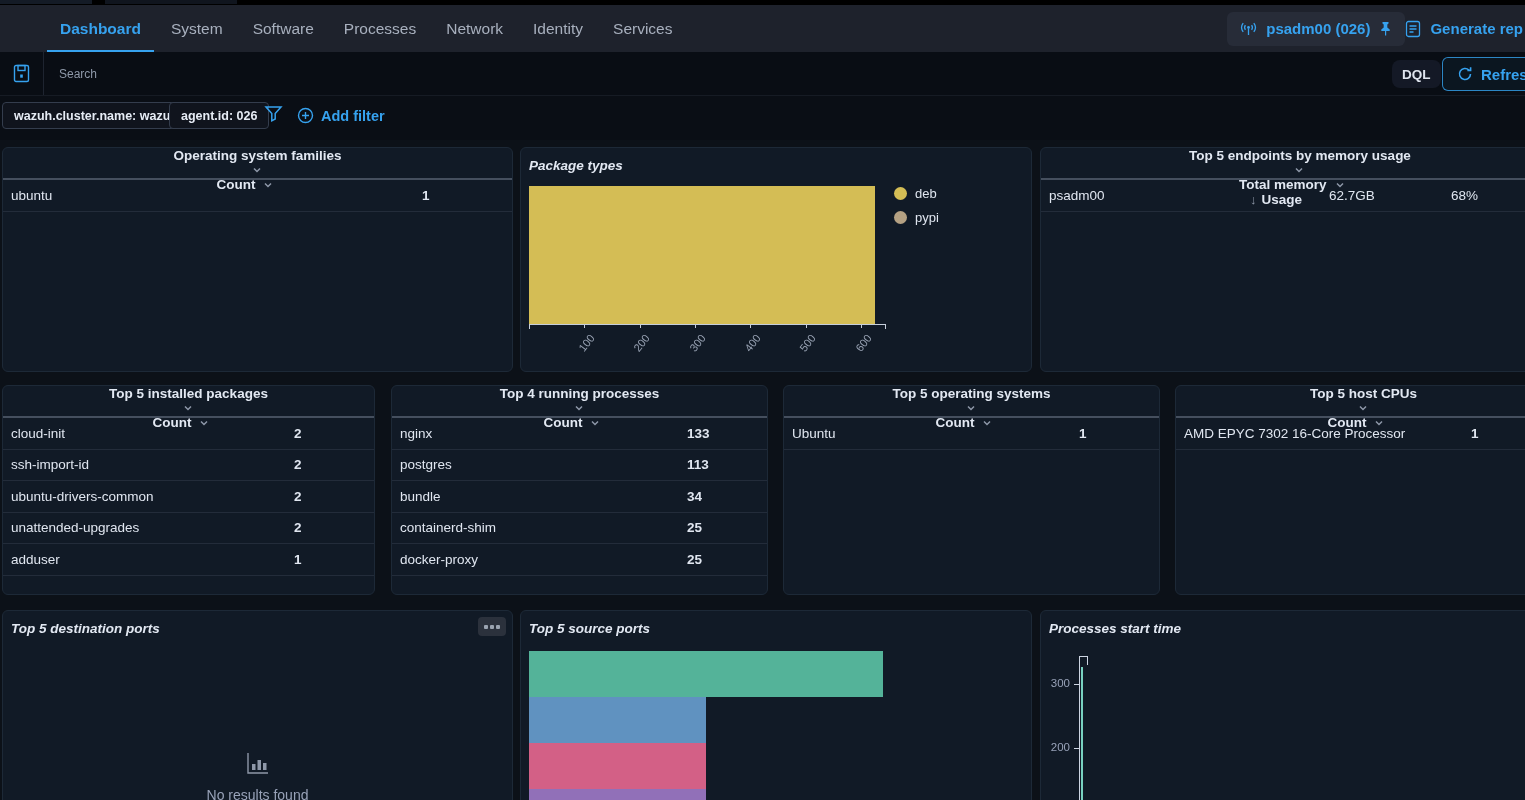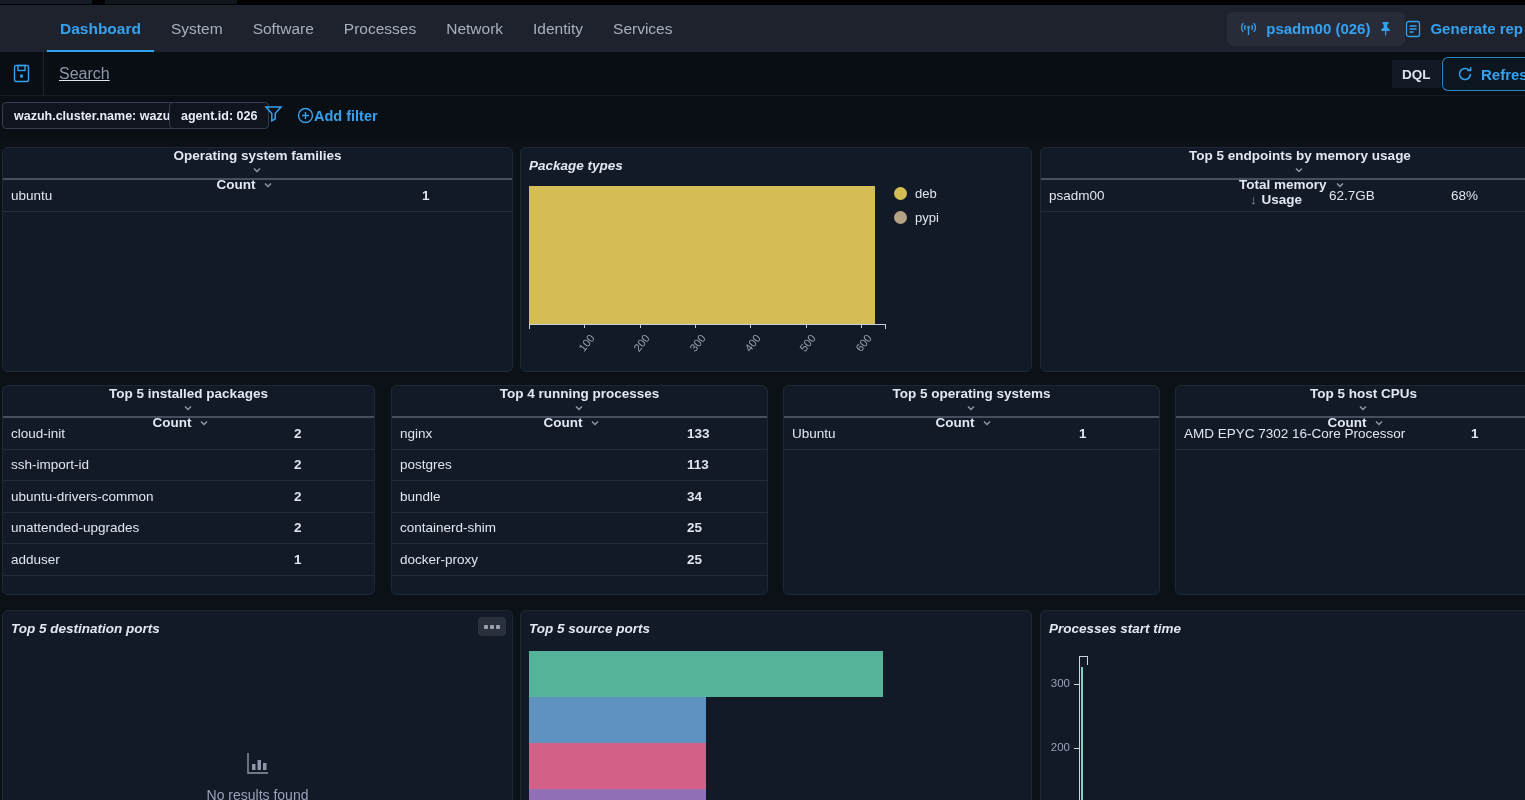--- a/index.html
+++ b/index.html
@@ -41,47 +41,47 @@
     background:#090d14; border-bottom:1px solid #161b24;
   }
   .save-cell {
     position:absolute; left:0; top:0; width:44px; height:43px; display:flex;
     align-items:center; justify-content:center; border-right:1px solid #1e2430;
     background:none; border-top:none; border-left:none; border-bottom:none; cursor:pointer;
   }
   .search-input {
     position:absolute; left:45px; top:0; width:1335px; height:43px;
     background:transparent; border:none; outline:none; color:#dfe5ef;
-    font-family:inherit; font-size:16px; padding:0 14px;text-decoration:underline;
+    font-family:inherit; font-size:12px; padding:0 14px;
   }
   .search-input::placeholder { color:#8e98a8; opacity:1; }
   .dql-btn {
     position:absolute; left:1392px; top:8px; height:28px; padding:0 10px;
-    background:#141926; border:none; border-radius:0; color:#dfe5ef;
+    background:#141926; border:none; border-radius:8px; color:#dfe5ef;
     font-family:inherit; font-size:13.5px; font-weight:600; cursor:pointer;
   }
   .refresh-btn {
     position:absolute; left:1442px; top:5px; width:132px; height:34px;
     background:rgba(54,162,239,0.06); border:1px solid rgba(54,162,239,0.8); border-radius:6px;
     color:#36a2ef; font-family:inherit; font-size:15px; font-weight:600; cursor:pointer;
     display:flex; align-items:center; justify-content:flex-start; gap:8px; padding:0 14px;
   }
   
   .filter-row { position:absolute; left:0; top:96px; width:100%; height:44px; background:#0a0e15; }
   .chip {
     position:absolute; top:6px; height:27px; display:flex; align-items:center;
     background:#10141d; border:1px solid #343d4d; border-radius:4px; padding:0 11px;
     color:#e6ecf5; font-size:12.5px; font-weight:700; cursor:pointer; font-family:inherit;
     white-space:nowrap;
   }
   .chip1 { left:2px; }
   .chip2 { left:169px; }
   .funnel-btn { position:absolute; left:264px; top:8px; background:none; border:none; cursor:pointer; }
   .add-filter {
-    position:absolute; left:297px; top:6px; height:27px; display:flex; align-items:center; gap:0;
+    position:absolute; left:297px; top:6px; height:27px; display:flex; align-items:center; gap:7px;
     background:none; border:none; cursor:pointer; color:#36a2ef; font-family:inherit;
     font-size:14.5px; font-weight:600;
   }
   
   .panel {
     position:absolute; background:#111a26; border:1px solid #1d2937; border-radius:6px;
     overflow:hidden;
   }
   .panel-title { font-size:13.5px; font-weight:700; color:#e2e8f2; padding:10px 8px 6px 8px;font-style:italic; }
   

